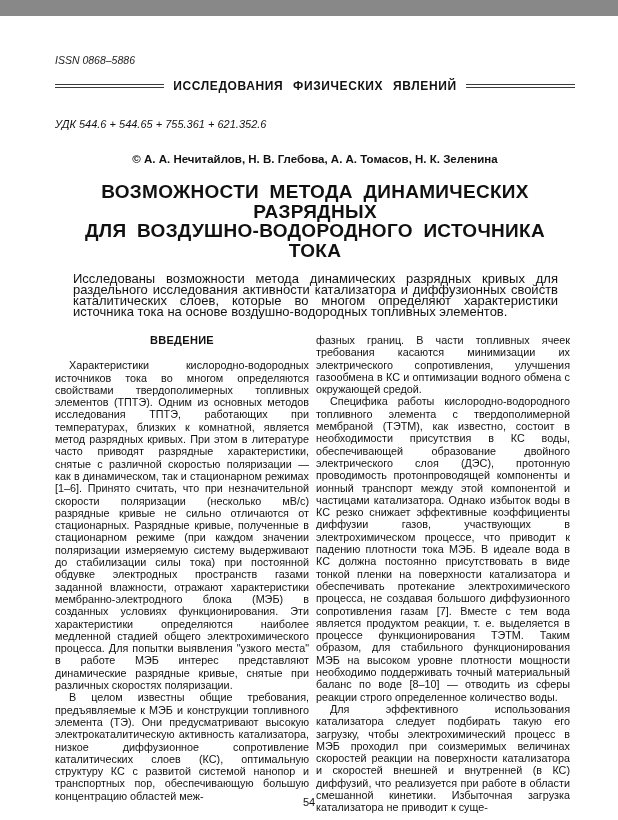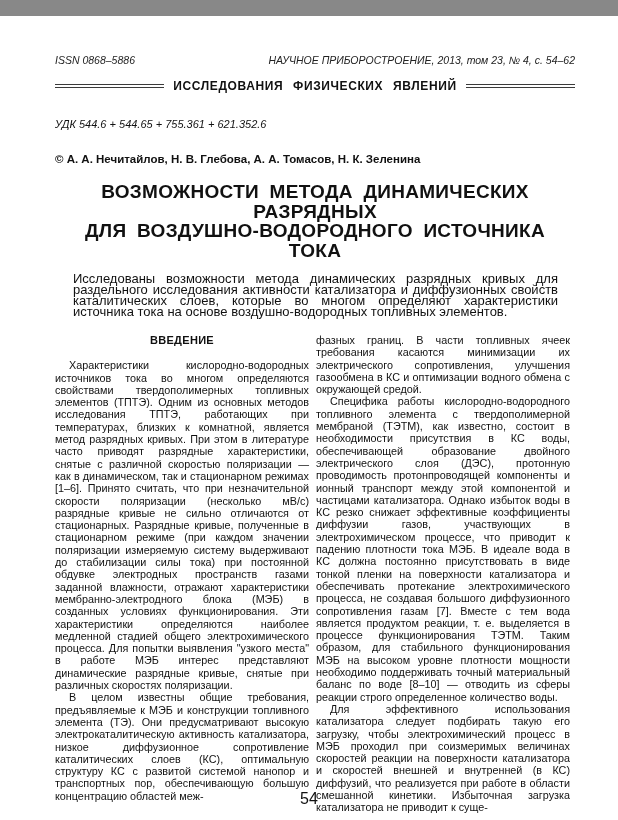--- a/index.html
+++ b/index.html
@@ -42,20 +42,21 @@
   }
   .udc {
     margin-top: 25px;
     font-style: italic;
     font-size: 11px;
   }
   .authors {
     margin-top: 23px;
     font-weight: bold;
     font-size: 11.5px;
+    text-align: center;
   }
   .title {
     margin-top: 17px;
     text-align: center;
     font-weight: bold;
     font-size: 19px;
     line-height: 19.5px;
     letter-spacing: 0.3px;
     word-spacing: 5px;
   }
@@ -90,31 +91,30 @@
     letter-spacing: 0.3px;
   }
   .col p { margin: 0; }
   .col p.indent { text-indent: 14px; }
   .page-number {
     position: absolute;
     bottom: 28px;
     left: 0;
     width: 100%;
     text-align: center;
-    font-size: 16px;
+    font-size: 11px;
   }
 </style>
 </head>
 <body>
 
 <div class="page">
 
   <div class="running-head">
     <span>ISSN 0868–5886</span>
-    <span>НАУЧНОЕ ПРИБОРОСТРОЕНИЕ, 2013, том 23, № 4, с. 54–62</span>
   </div>
 
   <div class="section-banner">
     <span class="dbl-line"></span>
     <span class="banner-text">ИССЛЕДОВАНИЯ ФИЗИЧЕСКИХ ЯВЛЕНИЙ</span>
     <span class="dbl-line"></span>
   </div>
 
   <div class="udc">УДК 544.6 + 544.65 + 755.361 + 621.352.6</div>
 

